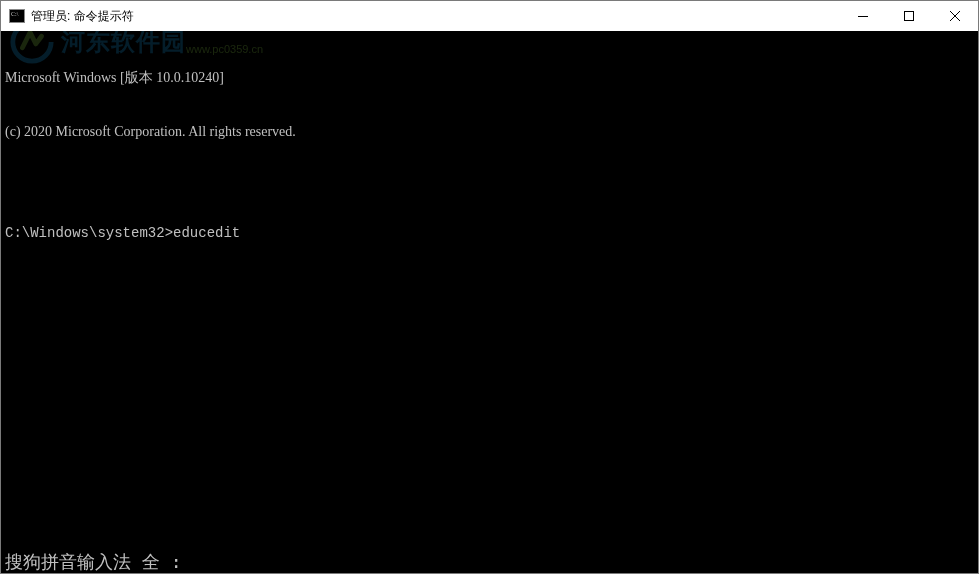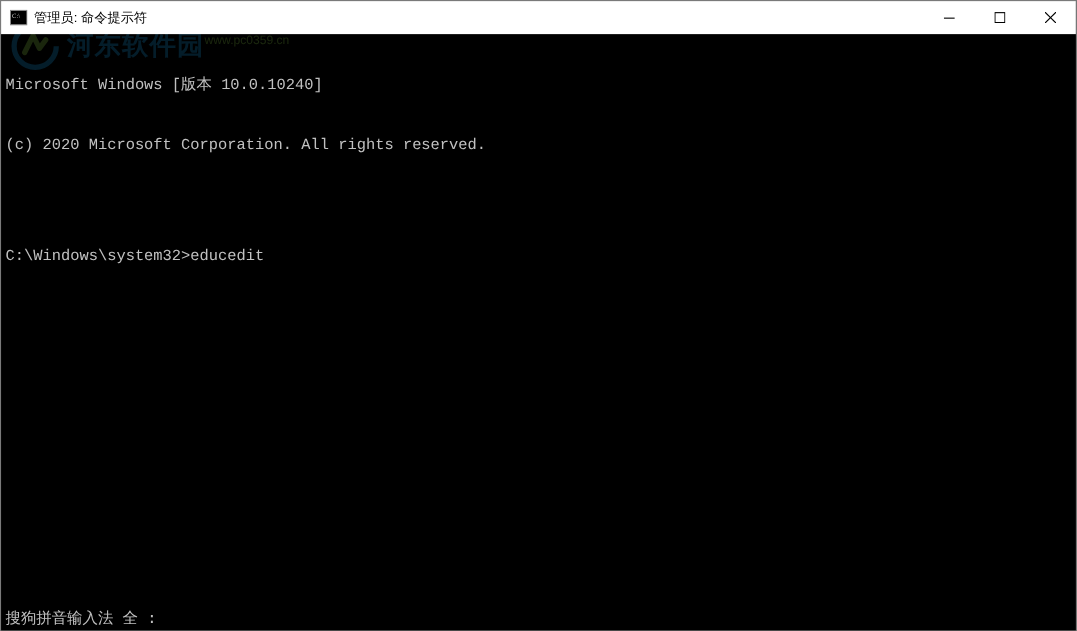--- a/index.html
+++ b/index.html
@@ -66,30 +66,30 @@
     color: #c0c0c0;
     font-family: "NSimSun","SimSun","Consolas","Courier New",monospace;
     font-size: 14px;
     line-height: 18px;
     padding: 2px 4px 0 4px;
     position: relative;
     white-space: pre;
     overflow: hidden;
     z-index: 2;
   }
-  .terminal .line { white-space: pre; }
+  .terminal .line { white-space: pre; font-family: Liberation Serif, serif; }
   .terminal .prompt-line { white-space: pre; margin-top: 11px; }
 
   .ime-status {
     position: absolute;
     left: 4px;
     bottom: 2px;
     color: #c0c0c0;
     font-family: "NSimSun","SimSun",monospace;
-    font-size: 14px;
+    font-size: 18px;
     z-index: 3;
   }
 
   
   .watermark {
     position: absolute;
     top: 18px;
     left: 8px;
     z-index: 2;
     opacity: 0.18;
@@ -112,21 +112,21 @@
     font-family: "Microsoft YaHei","SimHei",sans-serif;
     font-size: 24px;
     font-weight: 700;
     color: #1aa0e6;
     letter-spacing: 1px;
   }
   .wm-text .url {
     font-family: Arial, sans-serif;
     font-size: 11px;
     color: #8fd14a;
-    margin-top: 2px;
+    margin-top: 14px;
   }
 </style>
 </head>
 <body>
 
 <div class="window">
 
   <div class="titlebar">
     <span class="app-icon">
       <svg width="16" height="16" viewBox="0 0 16 16">

